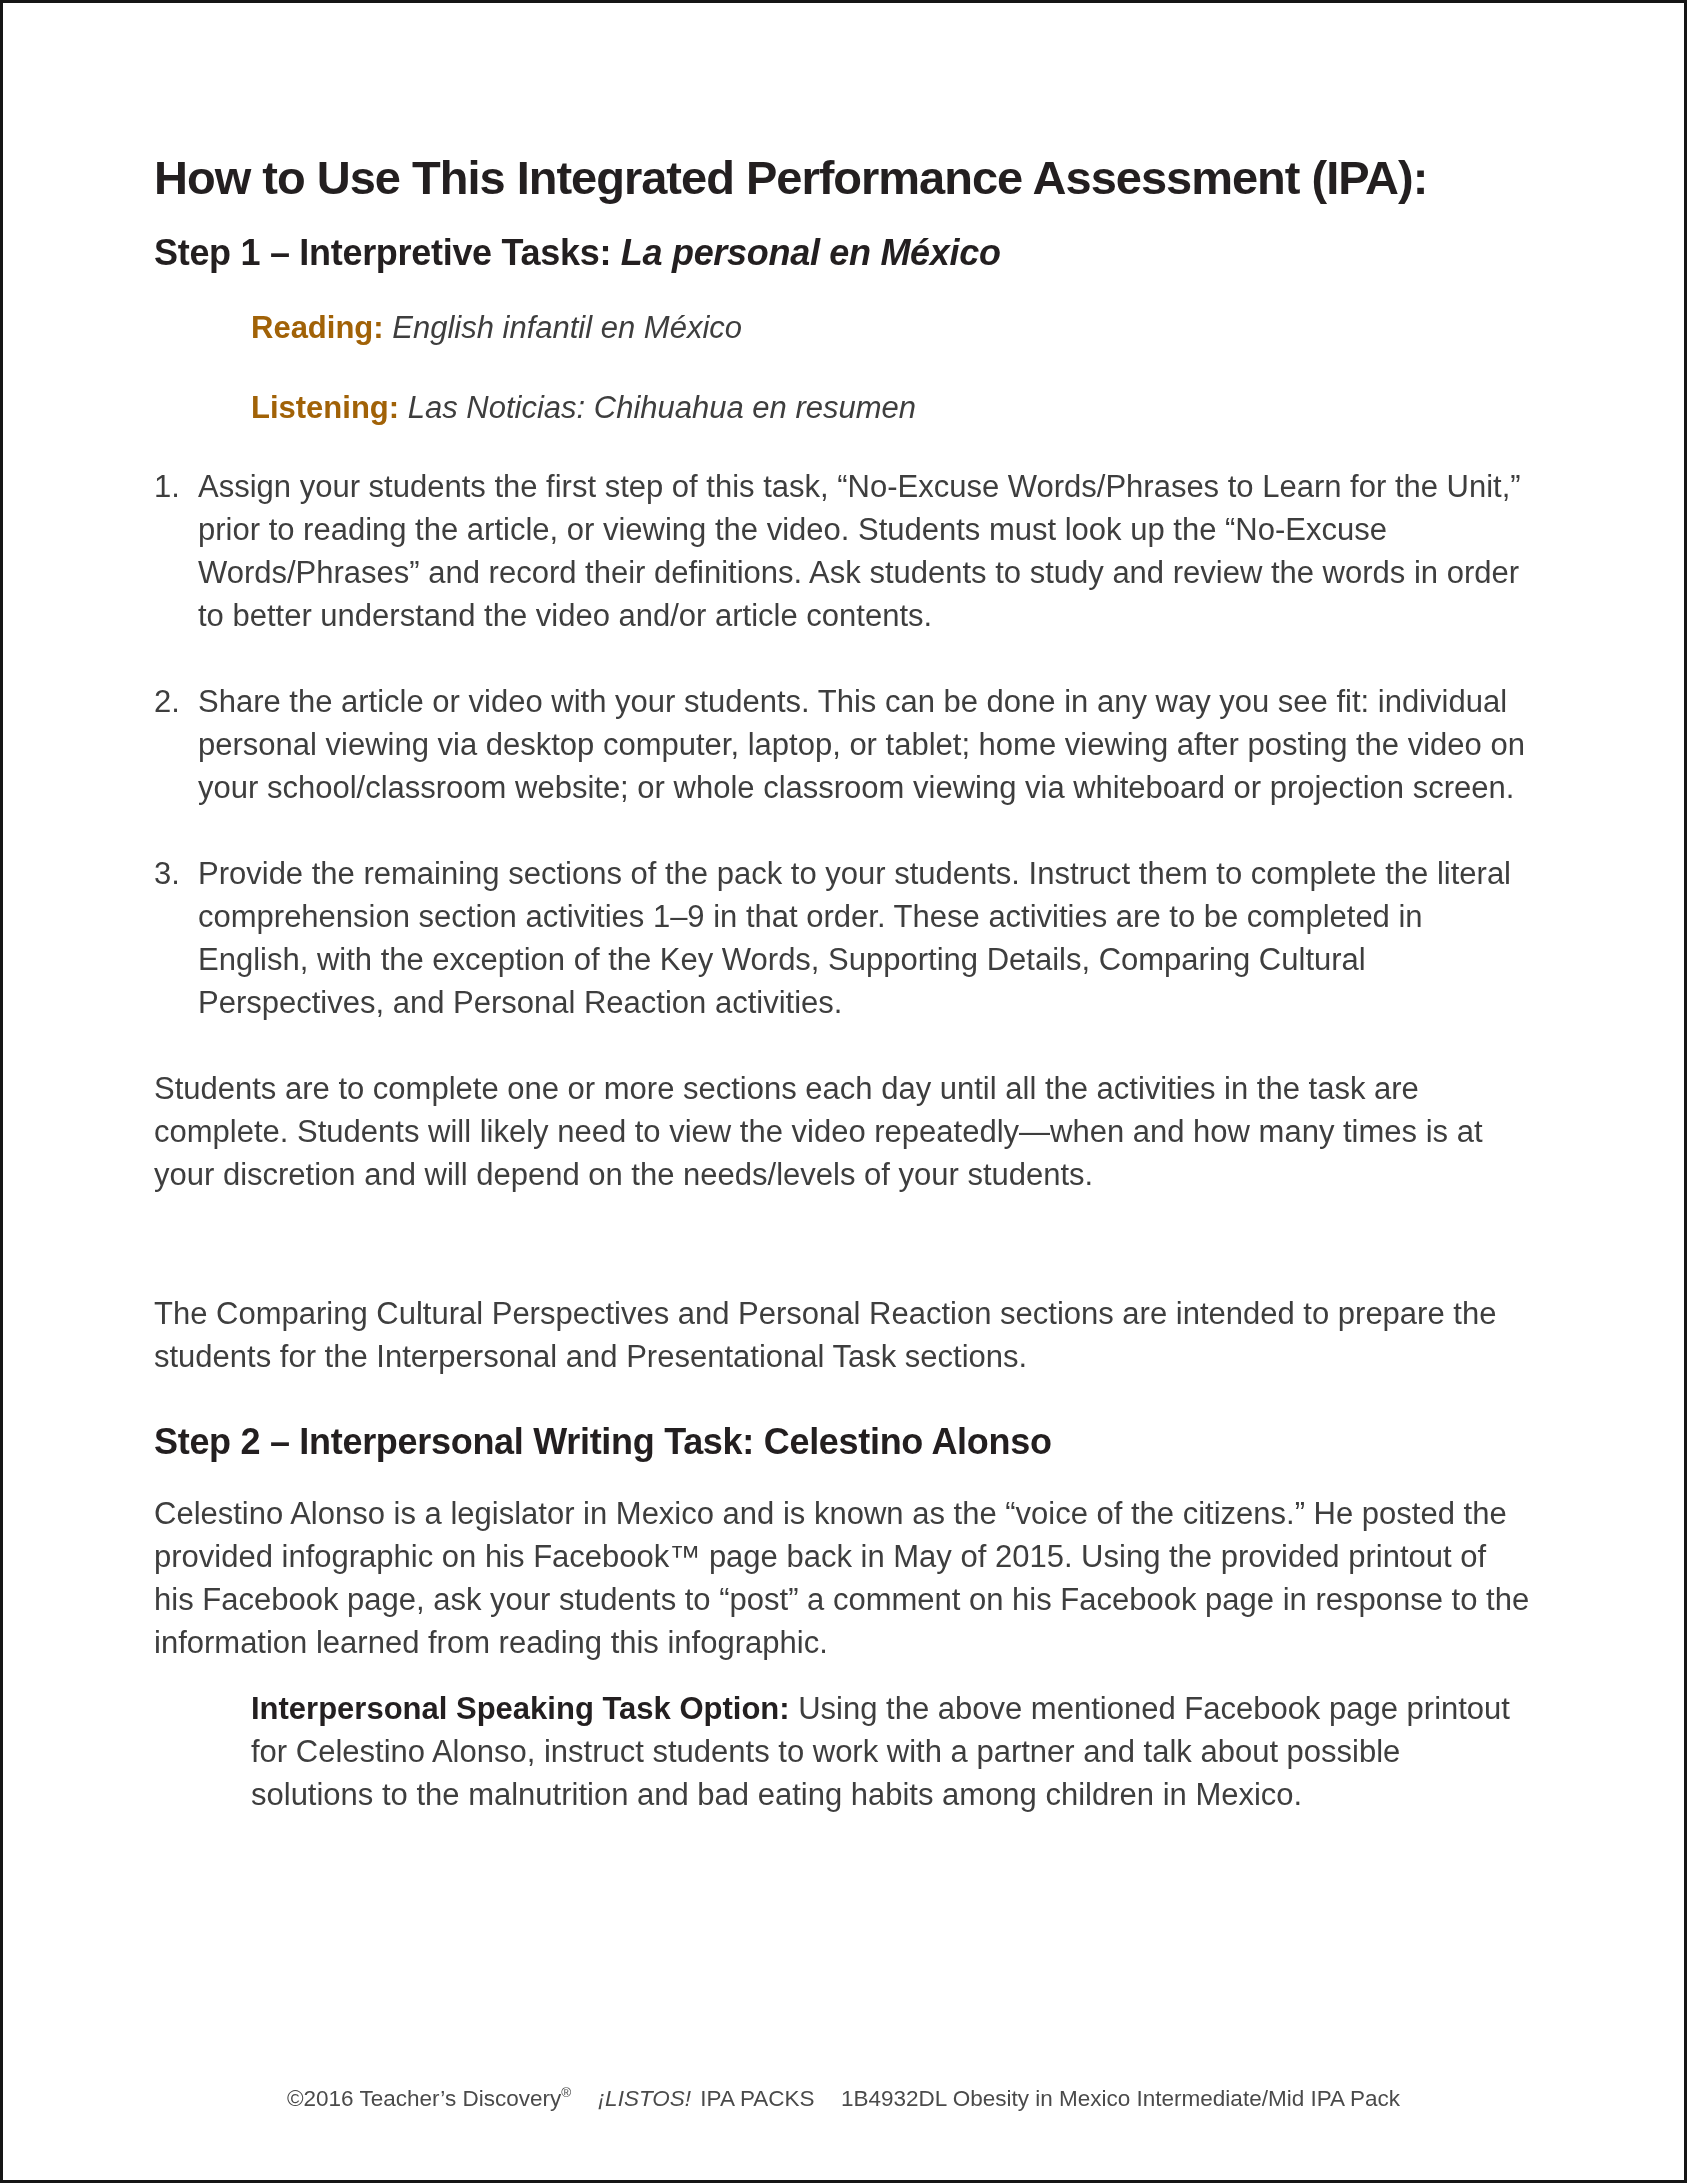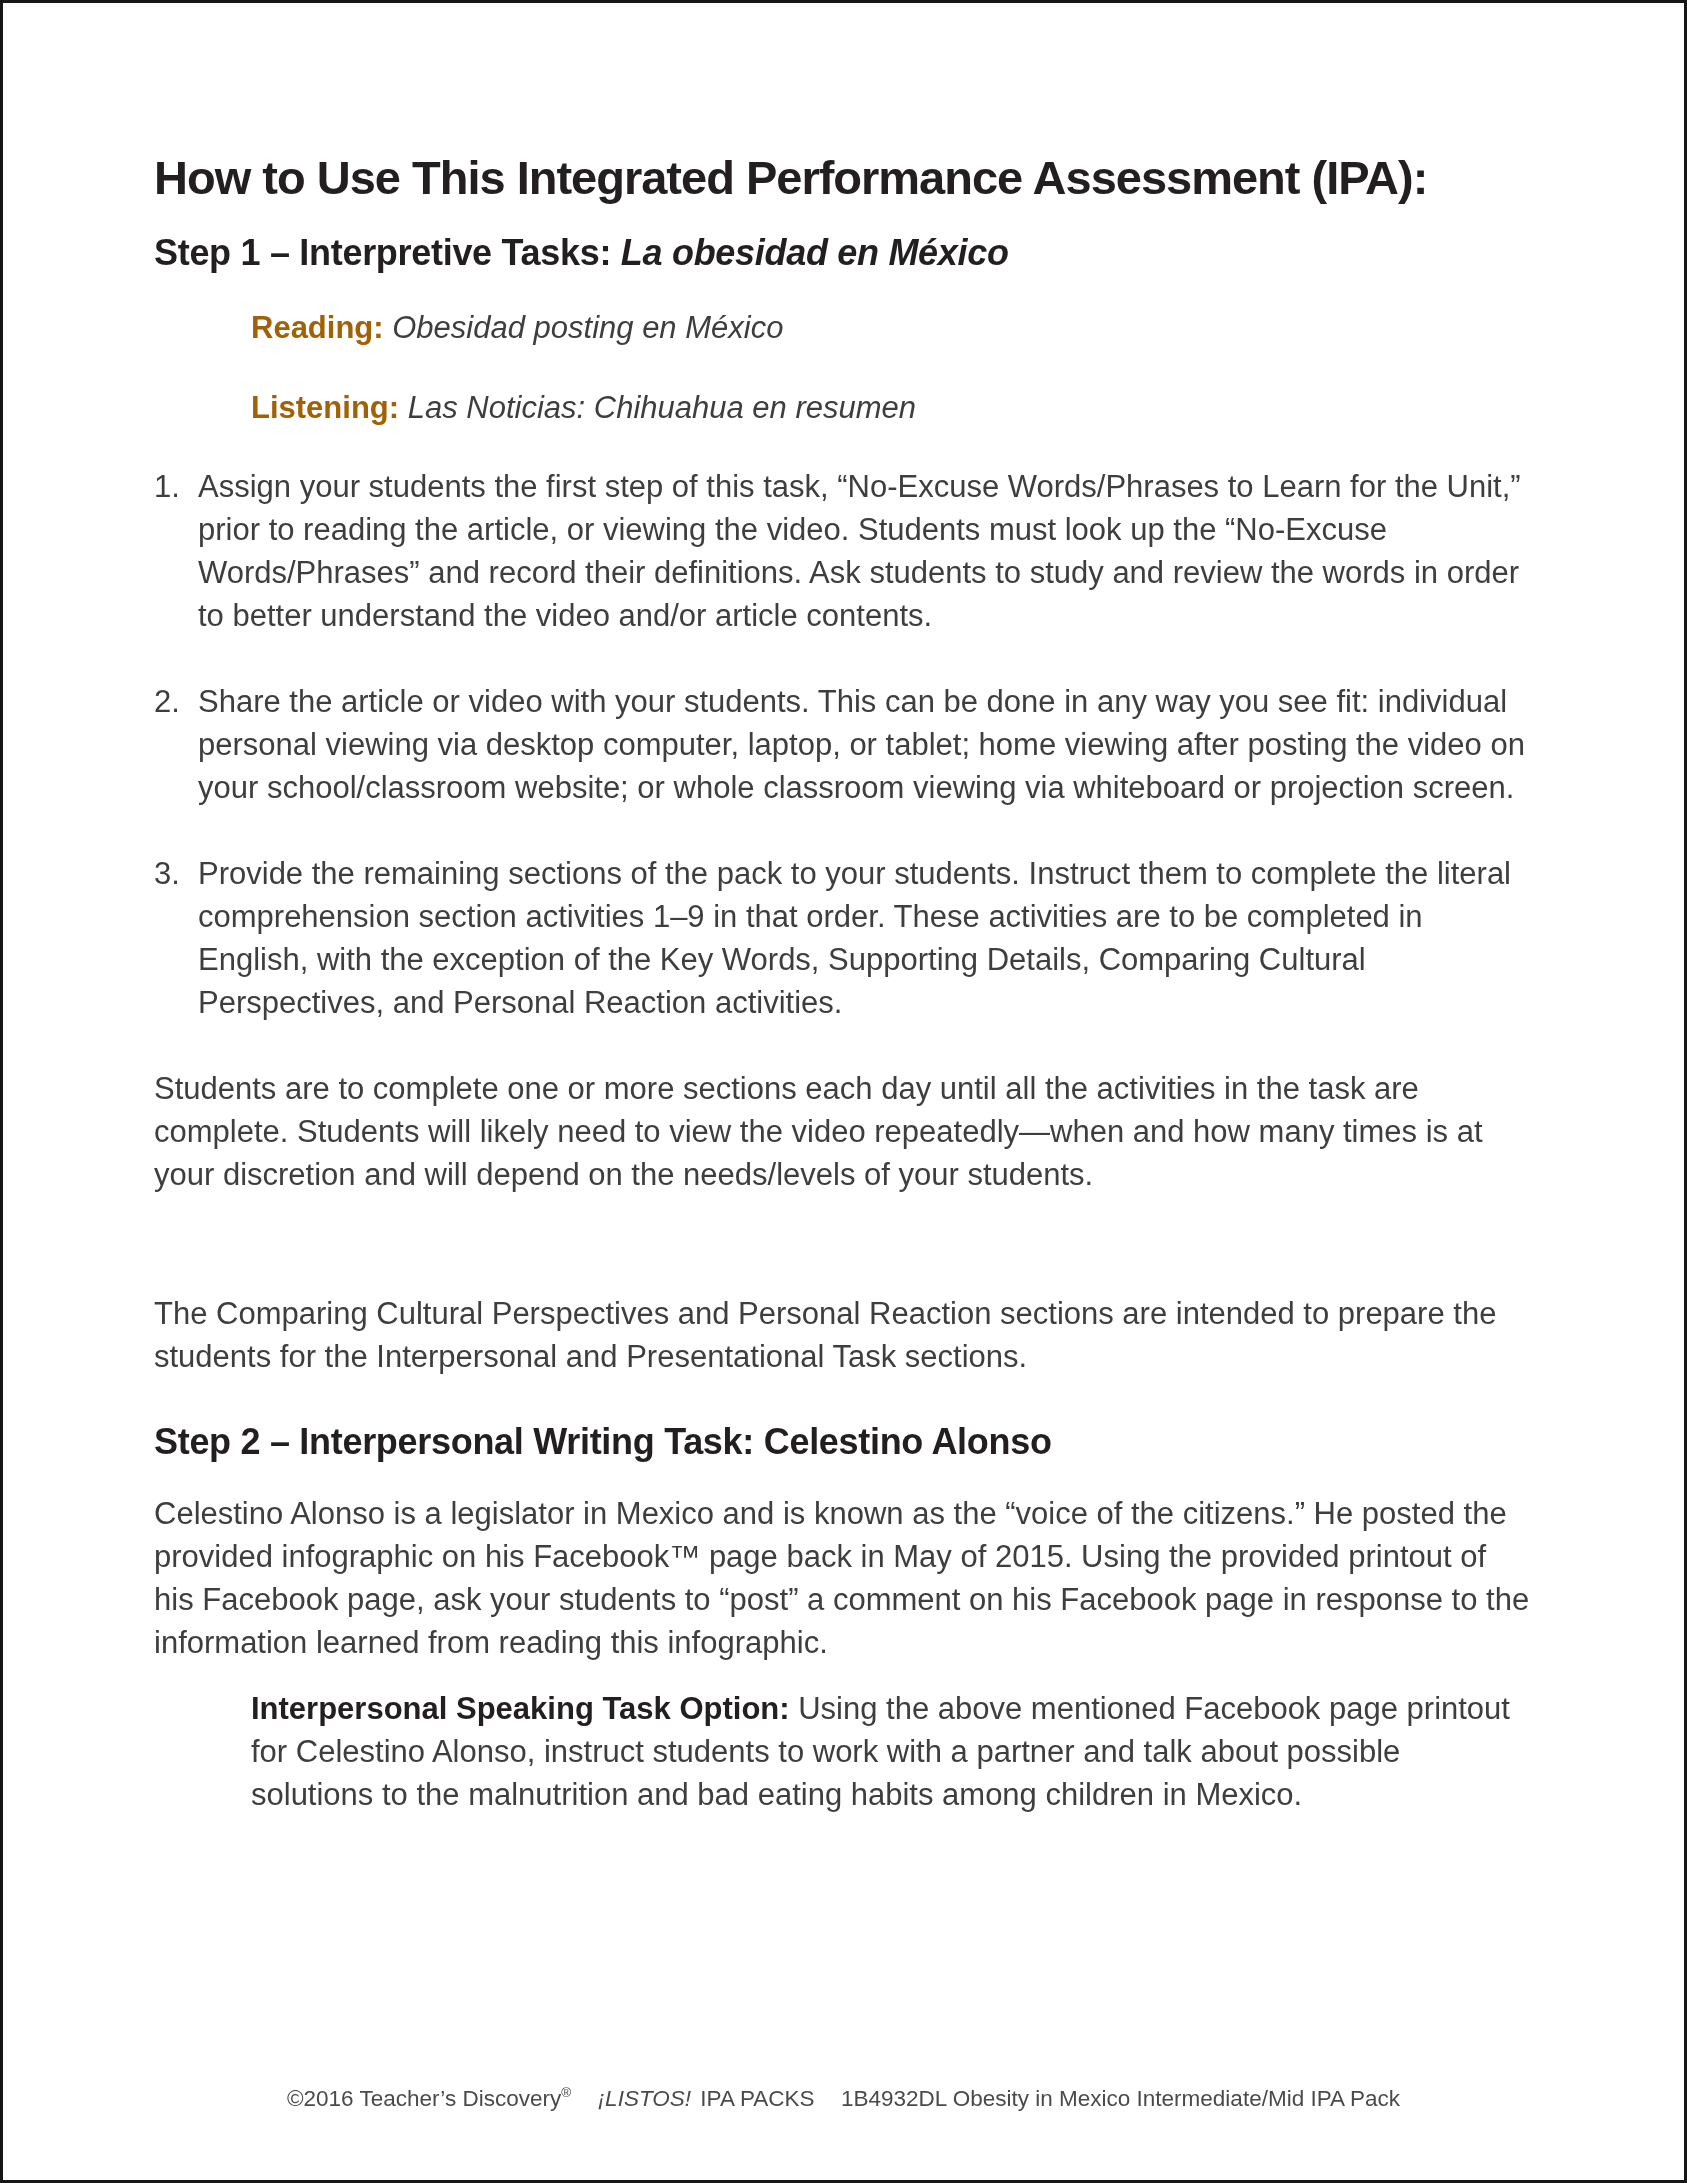--- a/index.html
+++ b/index.html
@@ -76,25 +76,25 @@
 </style>
 </head>
 <body>
 
 <div class="page">
   <div class="content">
 
     <h1 class="doc-title">How to Use This Integrated Performance Assessment (IPA):</h1>
 
     <h2 class="step-heading step1-heading">
-      <span>Step 1 – Interpretive Tasks: </span><span class="italic-part">La obesidad en México</span>
+      <span>Step 1 – Interpretive Tasks: </span><span class="italic-part">La personal en México</span>
     </h2>
 
     <div class="media-line reading">
-      <span class="media-label">Reading: </span><span class="media-value">Obesidad posting en México</span>
+      <span class="media-label">Reading: </span><span class="media-value">English infantil en México</span>
     </div>
 
     <div class="media-line listening">
       <span class="media-label">Listening: </span><span class="media-value">Las Noticias: Chihuahua en resumen</span>
     </div>
 
     <div class="numbered-list body-text">
       <div class="list-item">
         <div class="list-num">1.</div>
         <div class="list-text">Assign your students the first step of this task, “No-Excuse Words/Phrases to Learn for the Unit,” prior to reading the article, or viewing the video. Students must look up the “No-Excuse Words/Phrases” and record their definitions. Ask students to study and review the words in order to better understand the video and/or article contents.</div>

